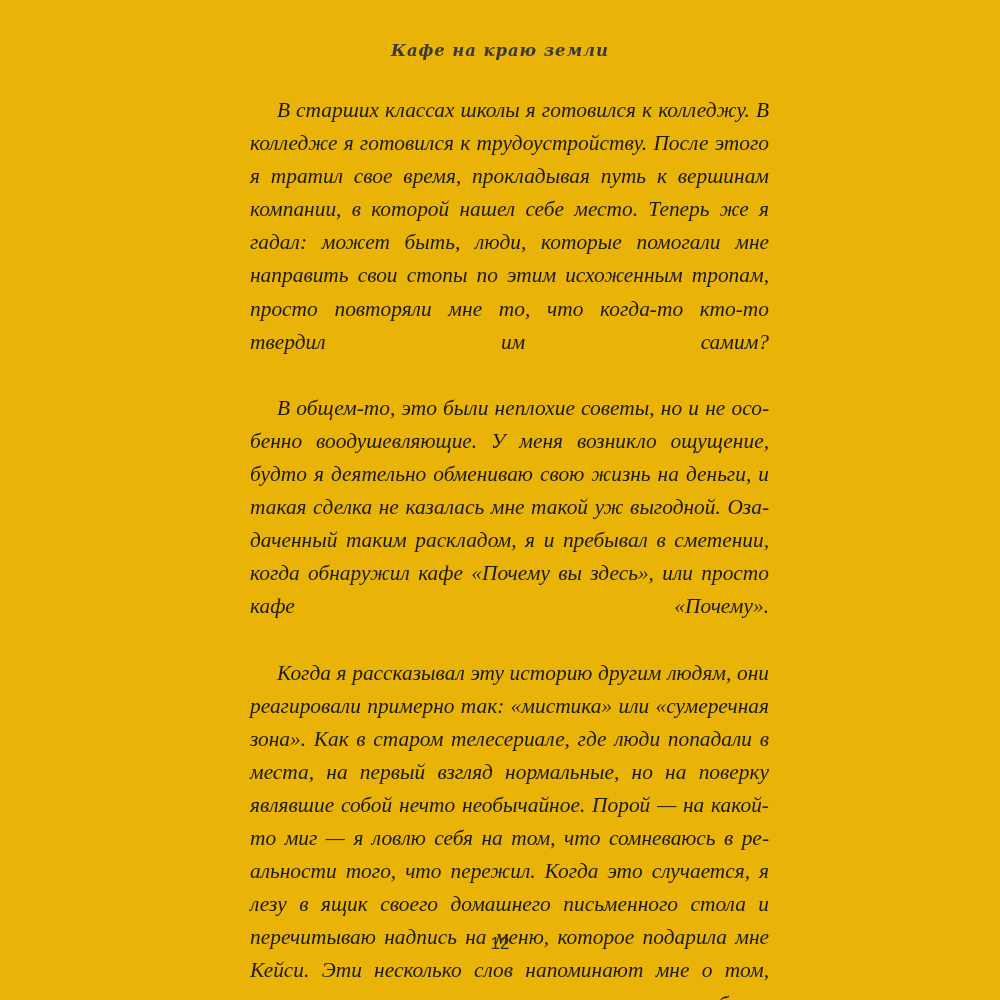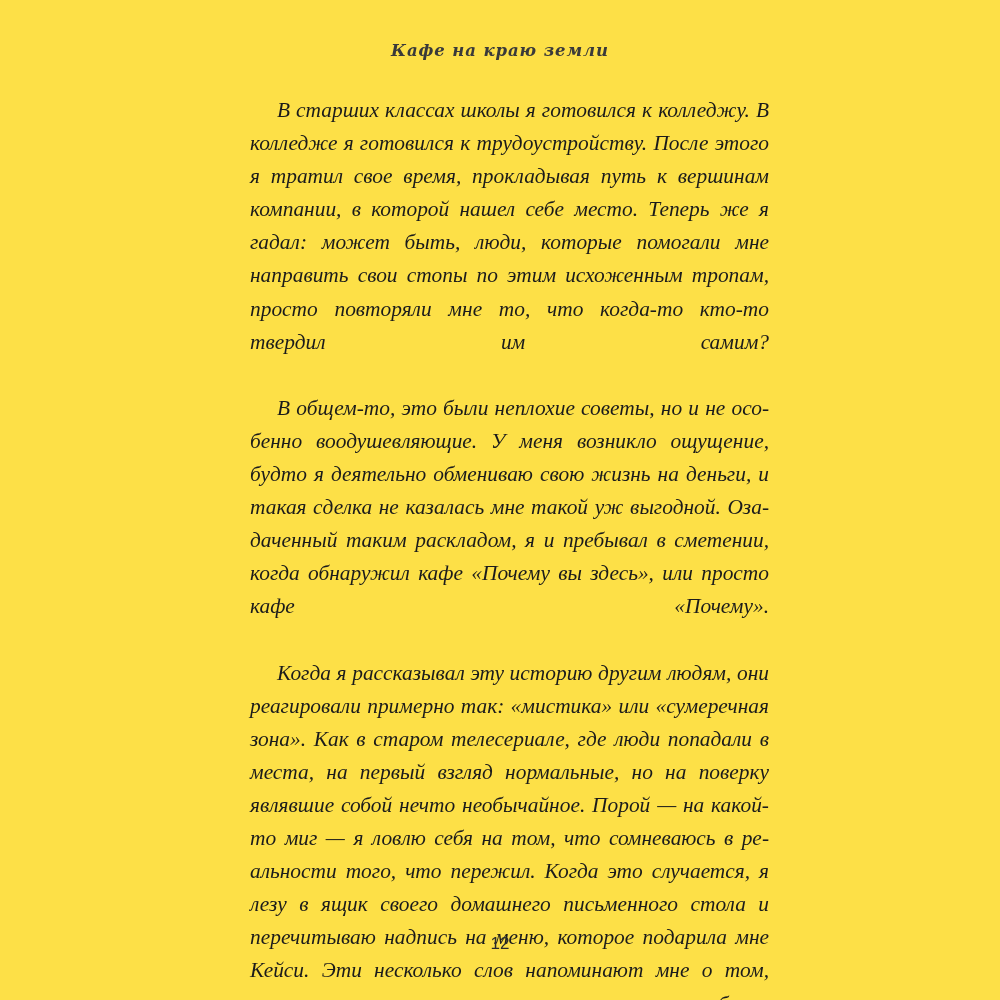--- a/index.html
+++ b/index.html
@@ -6,21 +6,21 @@
   html, body {
     margin: 0;
     padding: 0;
     background: #ffffff;
   }
 
   .page {
     position: relative;
     width: 1000px;
     height: 1000px;
-    background: #fde047;
+    background: #eab308;
     overflow: hidden;
     box-sizing: border-box;
   }
 
   
   .running-head {
     position: absolute;
     top: 41px;
     left: 0;
     width: 1000px;

